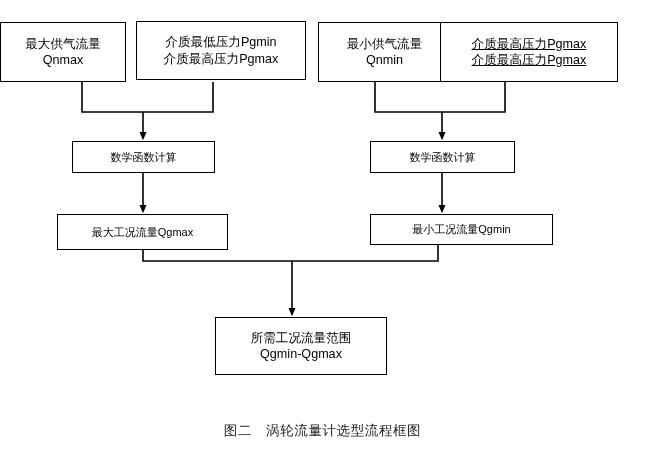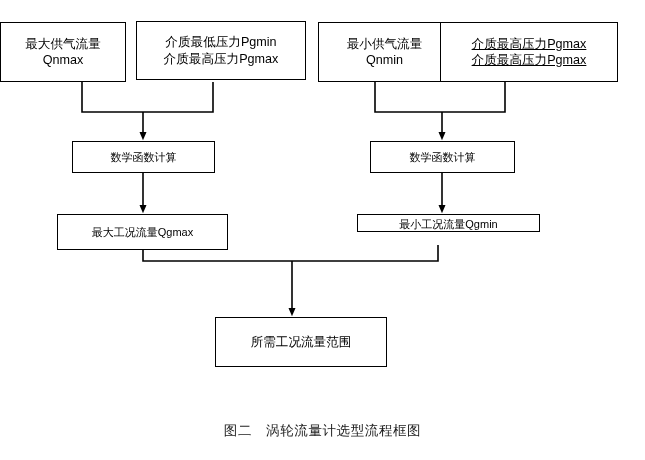--- a/index.html
+++ b/index.html
@@ -111,23 +111,24 @@
   </div>
 
   <div class="node" style="left:370px; top:141px; width:145px; height:32px;">
     <span class="ln">数学函数计算</span>
   </div>
 
   <div class="node" style="left:57px; top:214px; width:171px; height:36px;">
     <span class="ln">最大工况流量Qgmax</span>
   </div>
 
-  <div class="node" style="left:357px; top:214px; width:183px; height:18px;justify-content:flex-end;">
+  <div class="node" style="left:370px; top:214px; width:183px; height:31px;">
     <span class="ln">最小工况流量Qgmin</span>
   </div>
 
-  <div class="node two-line" style="left:215px; top:317px; width:172px; height:50px;">
+  <div class="node two-line" style="left:215px; top:317px; width:172px; height:58px;">
     <span class="ln">所需工况流量范围</span>
+    <span class="ln">Qgmin-Qgmax</span>
   </div>
 
   <div class="caption" style="left:0; top:422px; width:645px; text-align:center;">图二　涡轮流量计选型流程框图</div>
 
 </div>
 
 </body></html>

